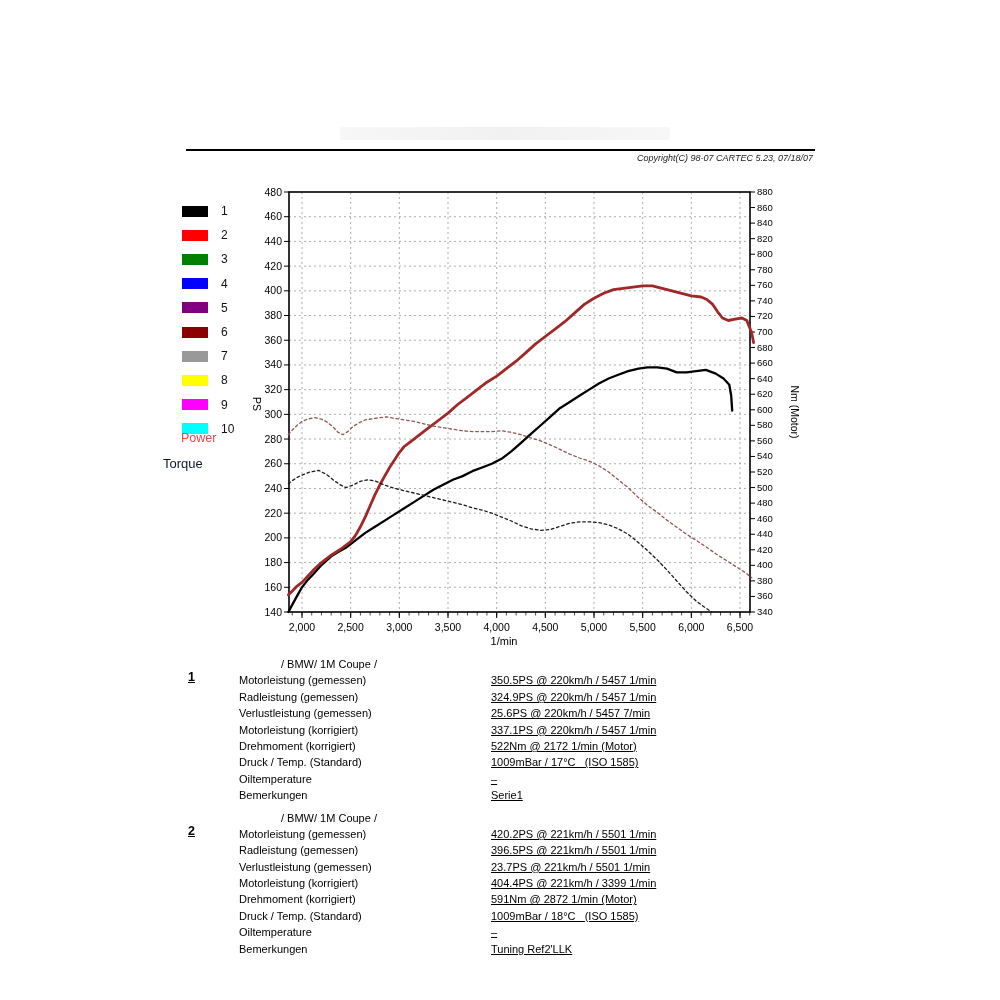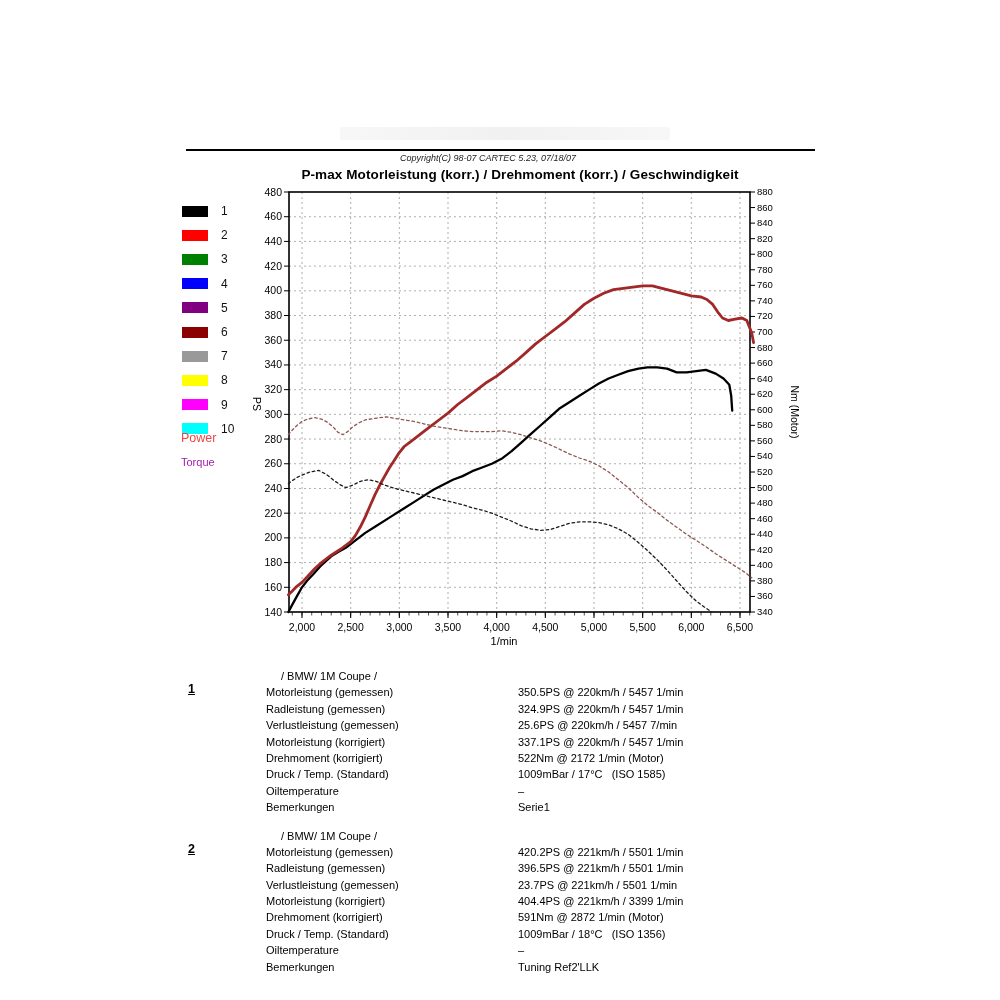--- a/index.html
+++ b/index.html
@@ -1,48 +1,47 @@
 <!DOCTYPE html>
 <html><head>
 <meta charset="utf-8">
 <style>
   html,body{margin:0;padding:0;background:#fff;}
   .page{position:relative;width:1000px;height:1000px;background:#fff;overflow:hidden;
         font-family:"Liberation Sans",sans-serif;color:#000;}
   .ghost-bar{position:absolute;left:340px;top:127px;width:330px;height:13px;
         background:linear-gradient(90deg,#f7f7f7,#f1f1f1,#f7f7f7);border-radius:2px;}
   .top-rule{position:absolute;left:186px;top:149px;width:629px;height:2px;background:#000;}
-  .copyright{position:absolute;left:400px;top:153px;width:413px;text-align:left;
+  .copyright{position:absolute;left:400px;top:153px;width:413px;text-align:right;
         font-size:9px;font-style:italic;color:#1a1a1a;}
   .title{position:absolute;left:200px;top:167px;width:640px;text-align:center;
         font-weight:bold;font-size:13.5px;letter-spacing:0.1px;}
   .legend{position:absolute;left:182px;top:199px;}
   .leg-row{display:flex;align-items:center;height:24.2px;}
   .swatch{width:26px;height:11px;margin-right:13px;display:inline-block;}
   .leg-num{font-size:12px;color:#111;}
   .legend-power{position:absolute;left:181px;top:431px;font-size:12.5px;color:#ef4444;}
-  .legend-torque{position:absolute;left:181px;top:456px;font-size:11px;color:#a21caf;}
+  .legend-torque{position:absolute;left:163px;top:456px;font-size:13px;color:#0f172a;}
   #chart{position:absolute;left:240px;top:183px;}
   .results{position:absolute;left:186px;top:656px;width:660px;}
   .res-block{position:relative;margin-bottom:6px;}
   .res-num{position:absolute;left:2px;top:14px;font-weight:bold;font-size:12.5px;
         text-decoration:underline;}
-  .res-vehicle{padding-left:95px;font-size:11px;height:16.4px;line-height:16.4px;margin-top:12px;}
+  .res-vehicle{padding-left:95px;font-size:11px;height:16.4px;line-height:16.4px;}
   .res-row{display:flex;font-size:11px;height:16.4px;line-height:16.4px;padding-left:53px;}
-  .res-label{width:252px;flex:0 0 252px;margin-left:27px;}
-  .res-value{white-space:pre;}
+  .res-label{width:252px;flex:0 0 252px;}
+  .res-value{white-space:pre;text-decoration:underline;}
 </style>
 </head>
 <body>
 
 <div class="page">
   <div class="ghost-bar"></div>
   <div class="top-rule"></div>
   <div class="copyright">Copyright(C) 98-07 CARTEC 5.23, 07/18/07</div>
-  <div class="title">P-max Motorleistung (korr.) / Drehmoment (korr.) / Geschwindigkeit</div>
   <div class="legend" id="legend">
       <div class="leg-row">
         <span class="swatch" style="background: rgb(0, 0, 0);"></span>
         <span class="leg-num">1</span>
       </div>
       <div class="leg-row">
         <span class="swatch" style="background: rgb(255, 0, 0);"></span>
         <span class="leg-num">2</span>
       </div>
       <div class="leg-row">
@@ -331,21 +330,21 @@
         <div class="res-row">
           <span class="res-label">Motorleistung (korrigiert)</span>
           <span class="res-value">404.4PS @ 221km/h / 3399 1/min</span>
         </div>
         <div class="res-row">
           <span class="res-label">Drehmoment (korrigiert)</span>
           <span class="res-value">591Nm @ 2872 1/min (Motor)</span>
         </div>
         <div class="res-row">
           <span class="res-label">Druck / Temp. (Standard)</span>
-          <span class="res-value">1009mBar / 18°C   (ISO 1356)</span>
+          <span class="res-value">1009mBar / 18°C   (ISO 1585)</span>
         </div>
         <div class="res-row">
           <span class="res-label">Oiltemperature</span>
           <span class="res-value">–</span>
         </div>
         <div class="res-row">
           <span class="res-label">Bemerkungen</span>
           <span class="res-value">Tuning Ref2'LLK</span>
         </div>
       </div>

